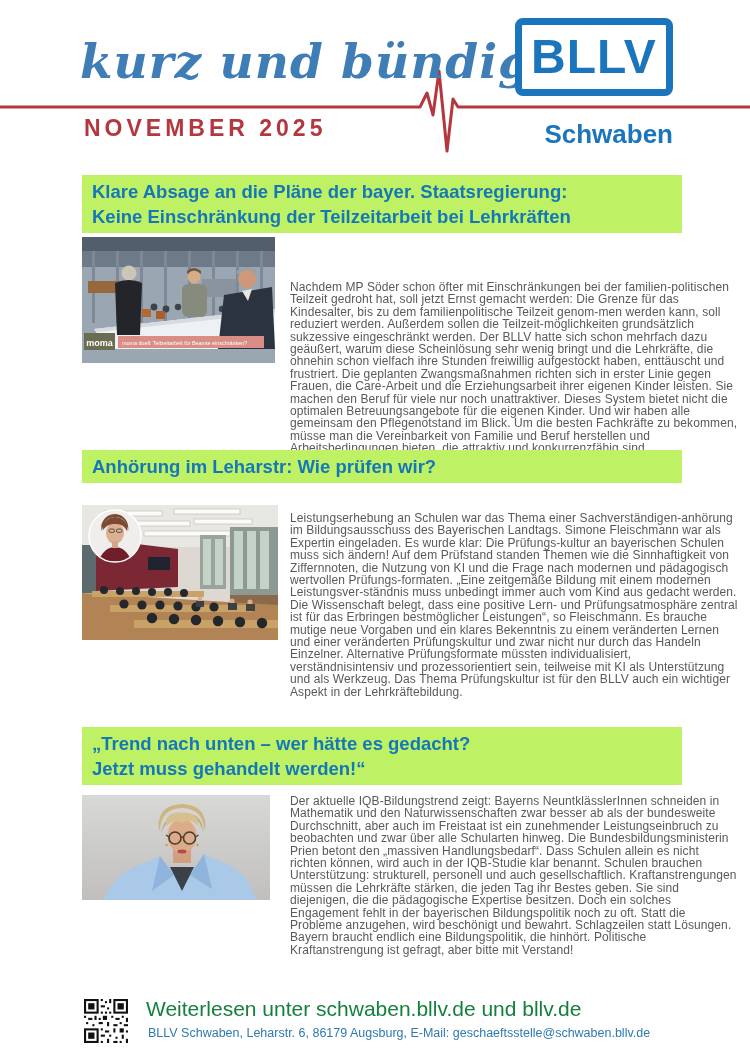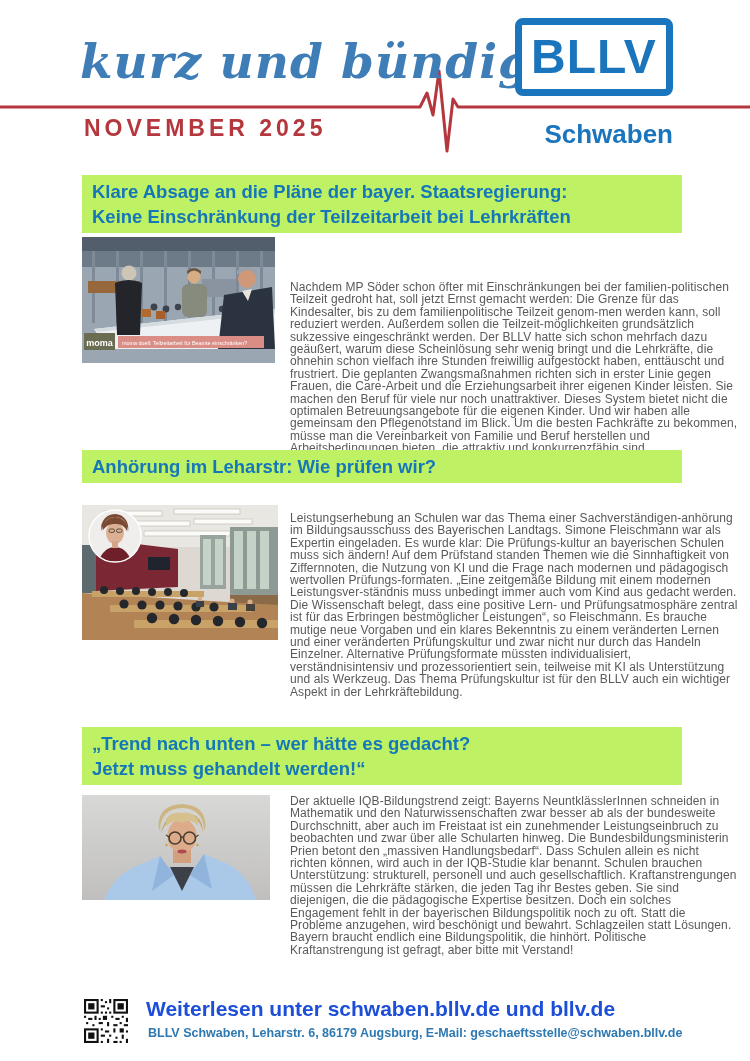--- a/index.html
+++ b/index.html
@@ -23,24 +23,24 @@
         padding:4px 10px;color:#1577b9;font-weight:bold;font-size:18.5px;line-height:25px;}
   .band div{white-space:nowrap;}
   .band-1{top:175px;} .band-2{top:450px;} .band-3{top:727px;}
   .photo{position:absolute;left:82px;display:block;}
   .photo-1{top:237px;} .photo-2{top:505px;} .photo-3{top:795px;}
   .body-text{position:absolute;left:290px;width:448px;font-size:12px;line-height:12.4px;
         letter-spacing:0.1px;color:#58595b;text-align:left;}
   .body-1{top:245px;margin-top:36px;} .body-2{top:512px;} .body-3{top:795px;}
   
   .qr{position:absolute;left:84px;top:999px;width:44px;height:44px;}
-  .readmore{position:absolute;left:146px;top:997px;font-size:21px;font-weight:bold;
-        color:#1d4ed8;white-space:nowrap;cursor:pointer;}
+  .readmore{position:absolute;left:146px;top:997px;font-size:21px;font-weight:normal;
+        color:#15803d;white-space:nowrap;cursor:pointer;}
   .address{position:absolute;left:148px;top:1026px;font-size:12.5px;color:#2e79b2;
-        white-space:nowrap;cursor:pointer;font-weight:bold;}
+        white-space:nowrap;cursor:pointer;}
 </style>
 </head>
 <body>
 
 <div class="page">
 
   <svg class="ekg" viewBox="0 0 750 170" aria-hidden="true">
     <path d="M0,107 H420 l7,-14 l6,22 l6,-44 l8,80 l6,-52 l5,8 H750" fill="none" stroke="#b5373e" stroke-width="3" stroke-linejoin="round"></path>
   </svg>
 

